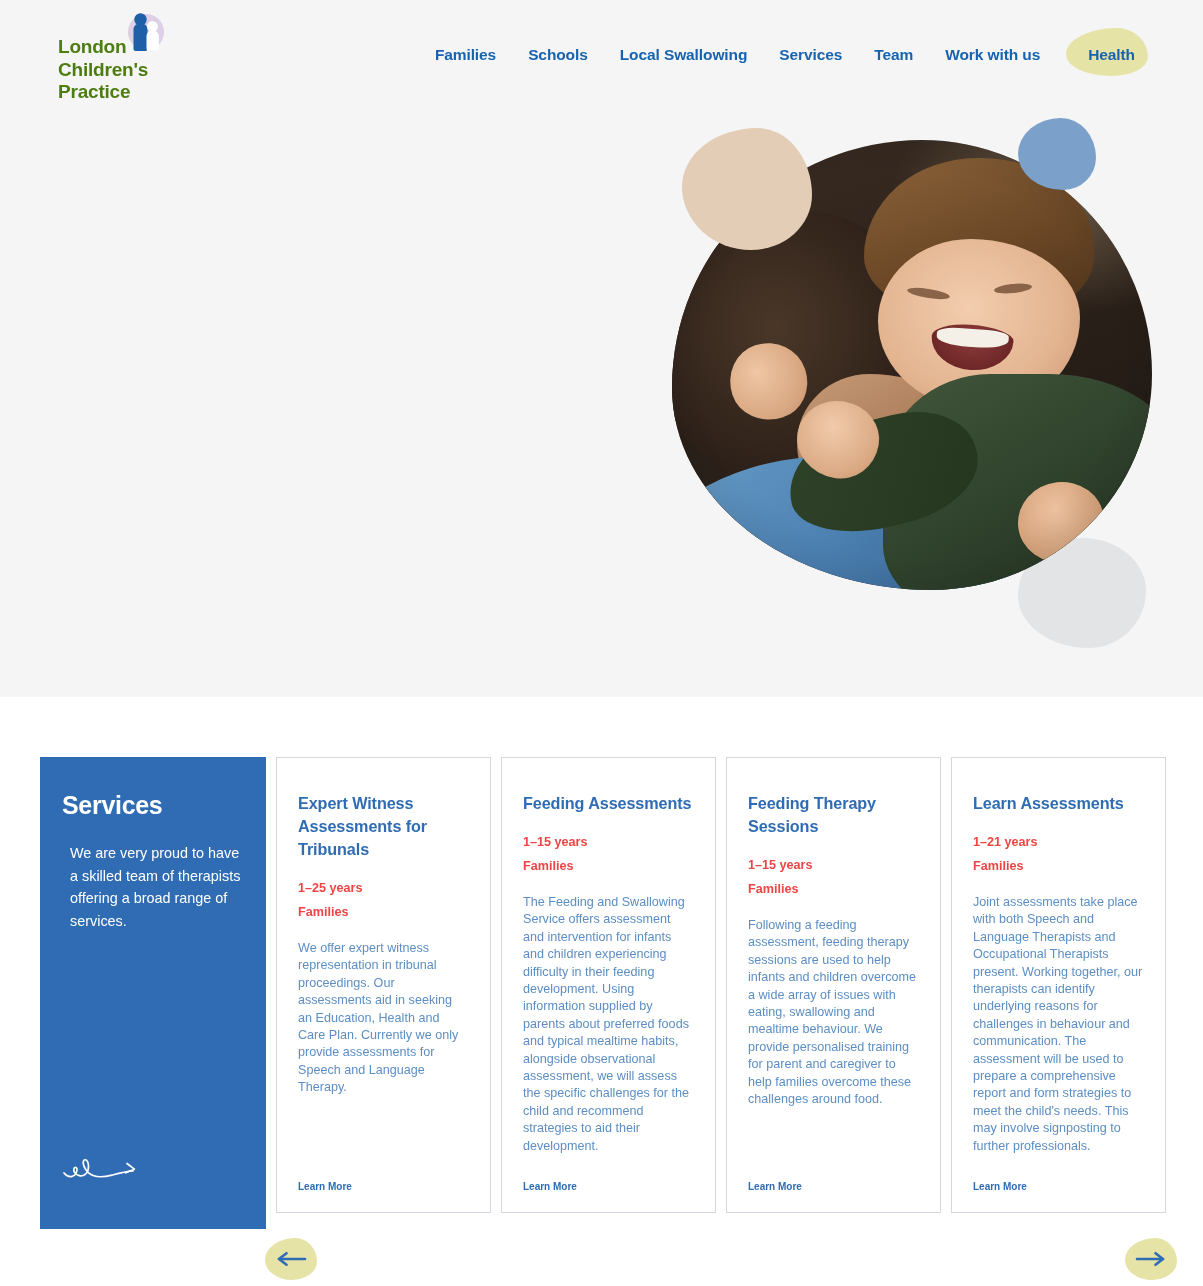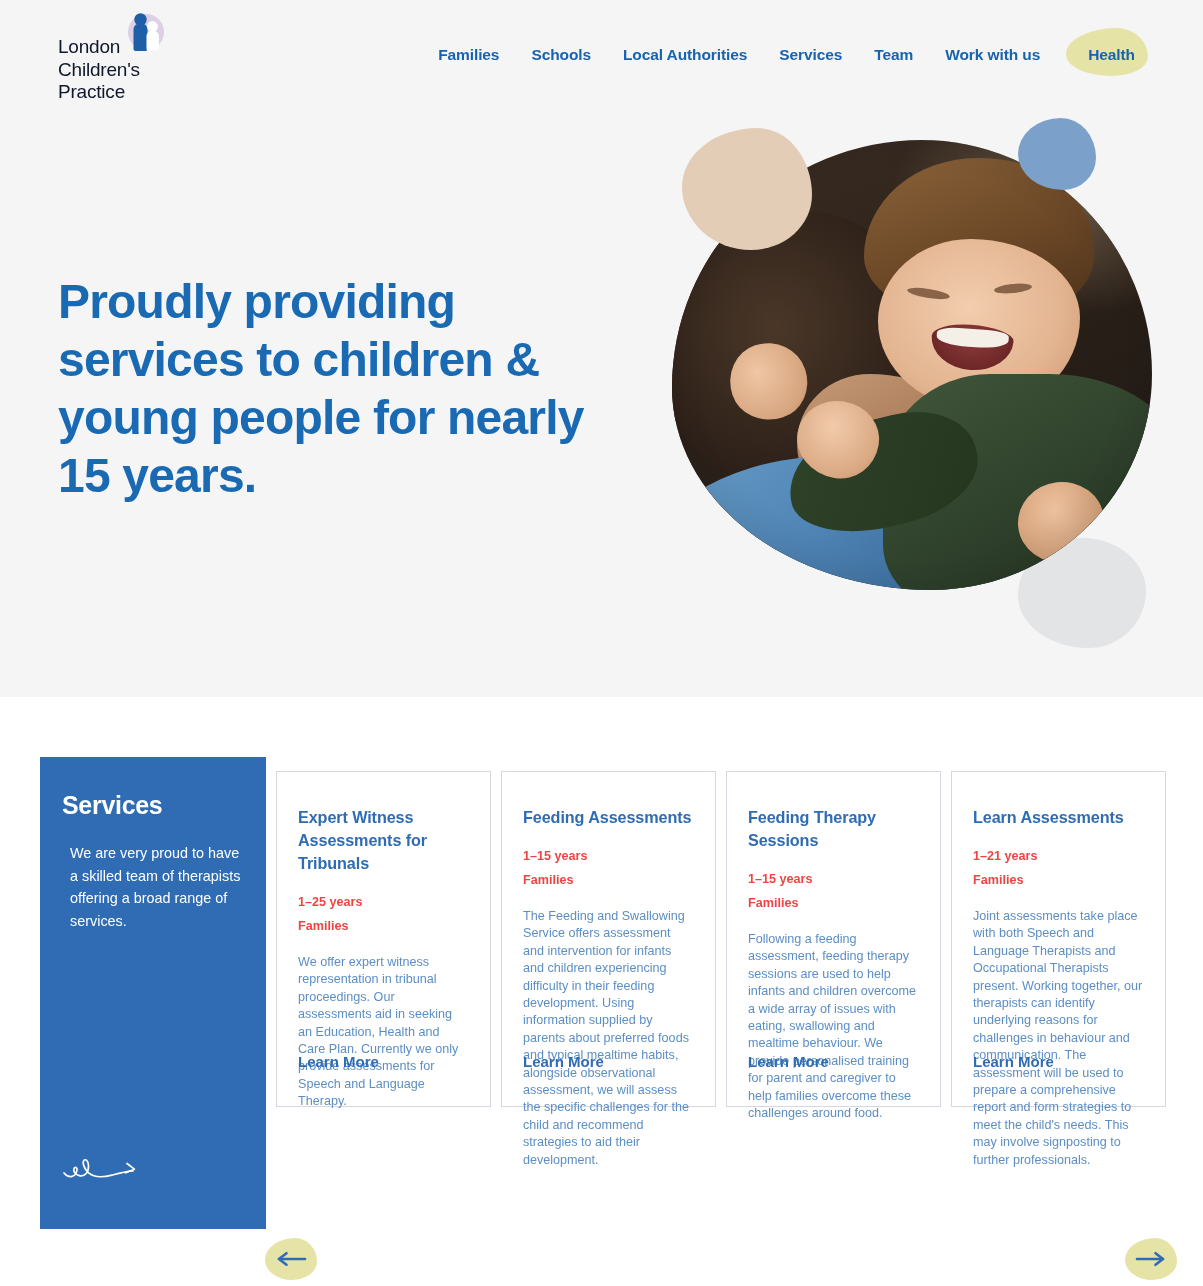--- a/index.html
+++ b/index.html
@@ -43,24 +43,24 @@
     left: 62px;
     top: 0px;
     width: 48px;
     height: 48px;
   }
   .logo-text {
     position: absolute;
     left: 0px;
     top: 28px;
     width: 110px;
-    color: #0f172a;
+    color: #4d7c0f;
     font-size: 19px;
     line-height: 22.5px;
-    font-weight: 400;
+    font-weight: 700;
     letter-spacing: -0.2px;
     white-space: pre-line;
   }
 
   .nav {
     position: absolute;
     right: 46px;
     top: 36px;
     display: flex;
     align-items: center;
@@ -306,26 +306,25 @@
     left: 22px;
     bottom: 44px;
     width: 82px;
     height: 34px;
   }
 
   
   .card {
     position: relative;
     width: 215px;
-    height: 336px;
+    height: 456px;
     background: #ffffff;
     border: 1px solid #d7d7e2;
     padding: 34px 21px 0 21px;
     flex: 0 0 auto;
-    margin-top: 14px;
   }
   .card-title {
     color: #2f6cb3;
     font-size: 16.2px;
     line-height: 23px;
     font-weight: 700;
     letter-spacing: -0.1px;
     margin-bottom: 16px;
   }
   .card-meta {
@@ -337,23 +336,23 @@
   .card-body {
     margin-top: 16px;
     color: #5c8ec4;
     font-size: 12.6px;
     line-height: 17.4px;
     font-weight: 400;
   }
   .card-link {
     position: absolute;
     left: 21px;
-    bottom: 36px;
+    bottom: 20px;
     color: #2f6cb3;
-    font-size: 15px;
+    font-size: 10px;
     font-weight: 700;
     cursor: pointer;
   }
 
   
   .carousel-btn {
     position: absolute;
     width: 52px;
     height: 42px;
     cursor: pointer;
@@ -386,32 +385,31 @@
         </svg>
       </span>
       <div class="logo-text">London
 Children's
 Practice</div>
     </div>
 
     <nav class="nav">
       <span class="nav-item">Families</span>
       <span class="nav-item">Schools</span>
-      <span class="nav-item">Local Authorities</span>
+      <span class="nav-item">Local Swallowing</span>
       <span class="nav-item">Services</span>
       <span class="nav-item">Team</span>
       <span class="nav-item">Work with us</span>
       <span class="nav-item contact">
         <span class="blob-bg"></span>
         <span class="ctext">Health</span>
       </span>
     </nav>
   </div>
 
-  <h1 class="hero-heading">Proudly providing services to children &amp; young people for nearly 15 years.</h1>
 
   <div class="hero-visual">
     <div class="blob-beige"></div>
     <div class="blob-blue"></div>
     <div class="blob-grey"></div>
 
     <div class="photo-mask">
       <div class="photo-inner">
         <div class="ph-bg"></div>
         <div class="ph-dadhead"></div>

